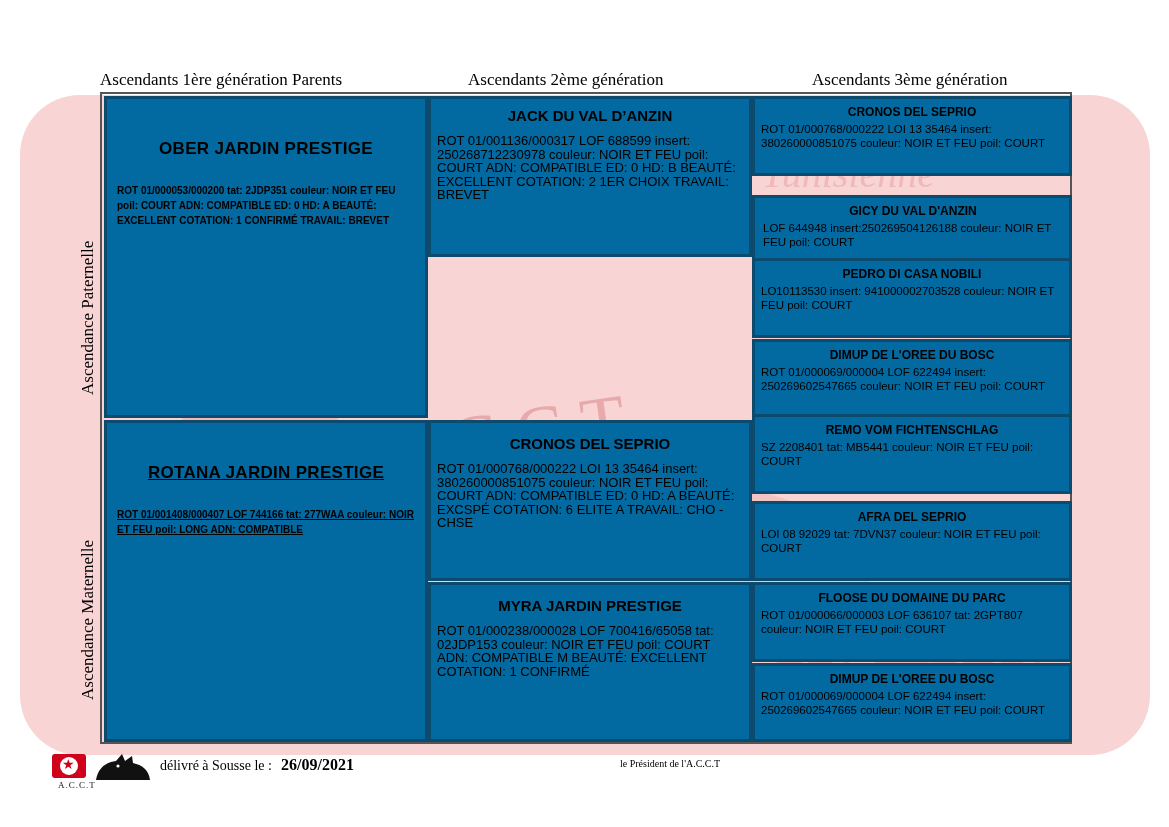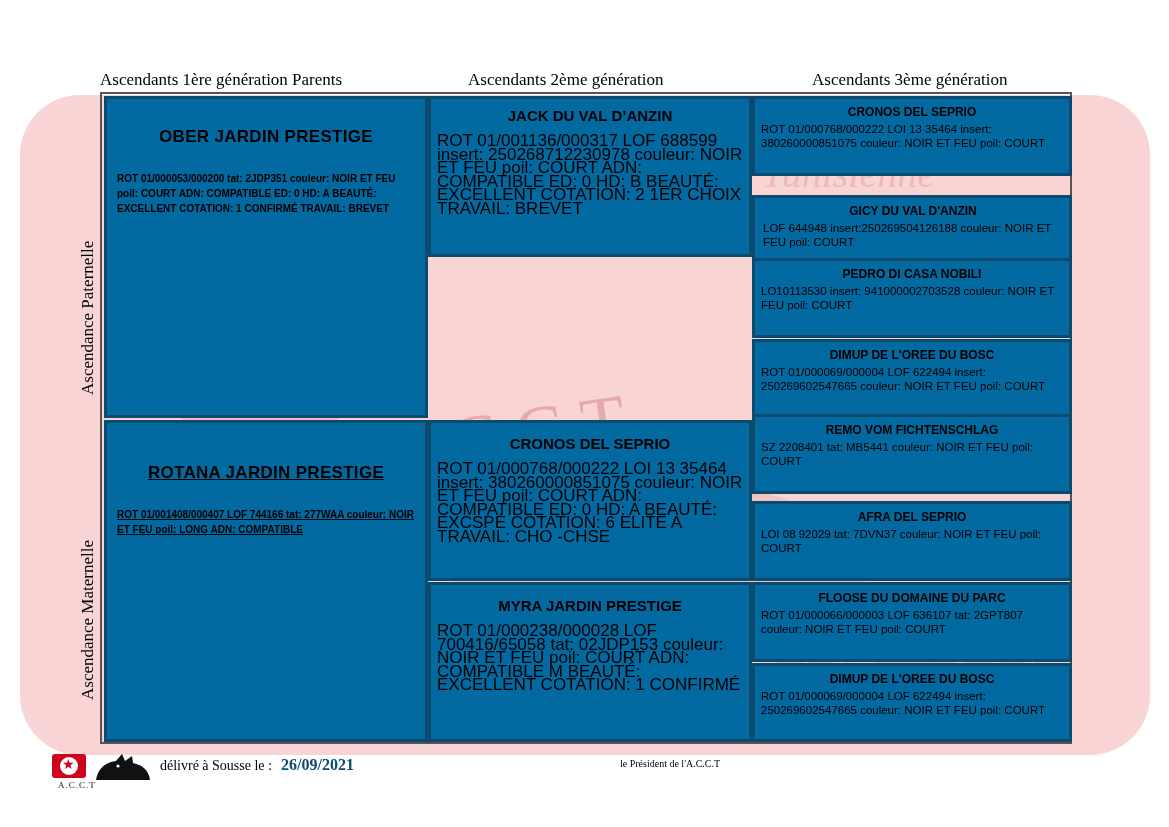--- a/index.html
+++ b/index.html
@@ -134,28 +134,28 @@
   }
   .cell .dt{
     display:block;
     color:#000;
   }
 
   
   .g1{ left:2px; width:324px; }
   .g1 .nm{ font-size:17px; letter-spacing:.3px; }
   .g1 .dt{ font-size:10px; font-weight:bold; line-height:15px; }
-  .g1-a{ top:2px; height:322px; padding:28px 10px 0 10px; }
+  .g1-a{ top:2px; height:322px; padding:40px 10px 0 10px; }
   .g1-b{ top:326px; height:322px; padding:40px 10px 0 10px;text-decoration:underline; }
   .g1 .nm{ margin-bottom:24px; }
 
   
   .g2{ left:326px; width:324px; }
   .g2 .nm{ font-size:15px; }
-  .g2 .dt{ font-size:17px; line-height:13.5px; }
+  .g2 .dt{ font-size:13px; line-height:13.5px; }
   .g2 .nm{ margin-bottom:10px; }
   .g2-a{ top:2px; height:161px; padding:8px 6px 0 6px; }
   .g2-b{ top:164px; height:160px; padding:12px 6px 0 6px; }
   .g2-c{ top:326px; height:161px; padding:12px 6px 0 6px; }
   .g2-d{ top:488px; height:160px; padding:12px 6px 0 6px; }
 
   
   .g3{ left:650px; width:320px; }
   .g3 .nm{ font-size:12px; }
   .g3 .dt{ font-size:11.5px; line-height:13.5px; }
@@ -192,21 +192,21 @@
     letter-spacing:1px;
   }
   .deliv{
     position:absolute;left:160px;top:8px;
     font-family:"Liberation Serif", serif;
     font-size:14px;color:#000;
   }
   .date{
     position:absolute;left:281px;top:6px;
     font-family:"Liberation Serif", serif;
-    font-size:16px;font-weight:bold;color:#0c4a6e;
+    font-size:16px;font-weight:bold;color:#000000;
   }
   .pres{
     position:absolute;left:620px;top:8px;
     font-family:"Liberation Serif", serif;
     font-size:10px;color:#000;
   }
 </style>
 </head>
 <body>
 

